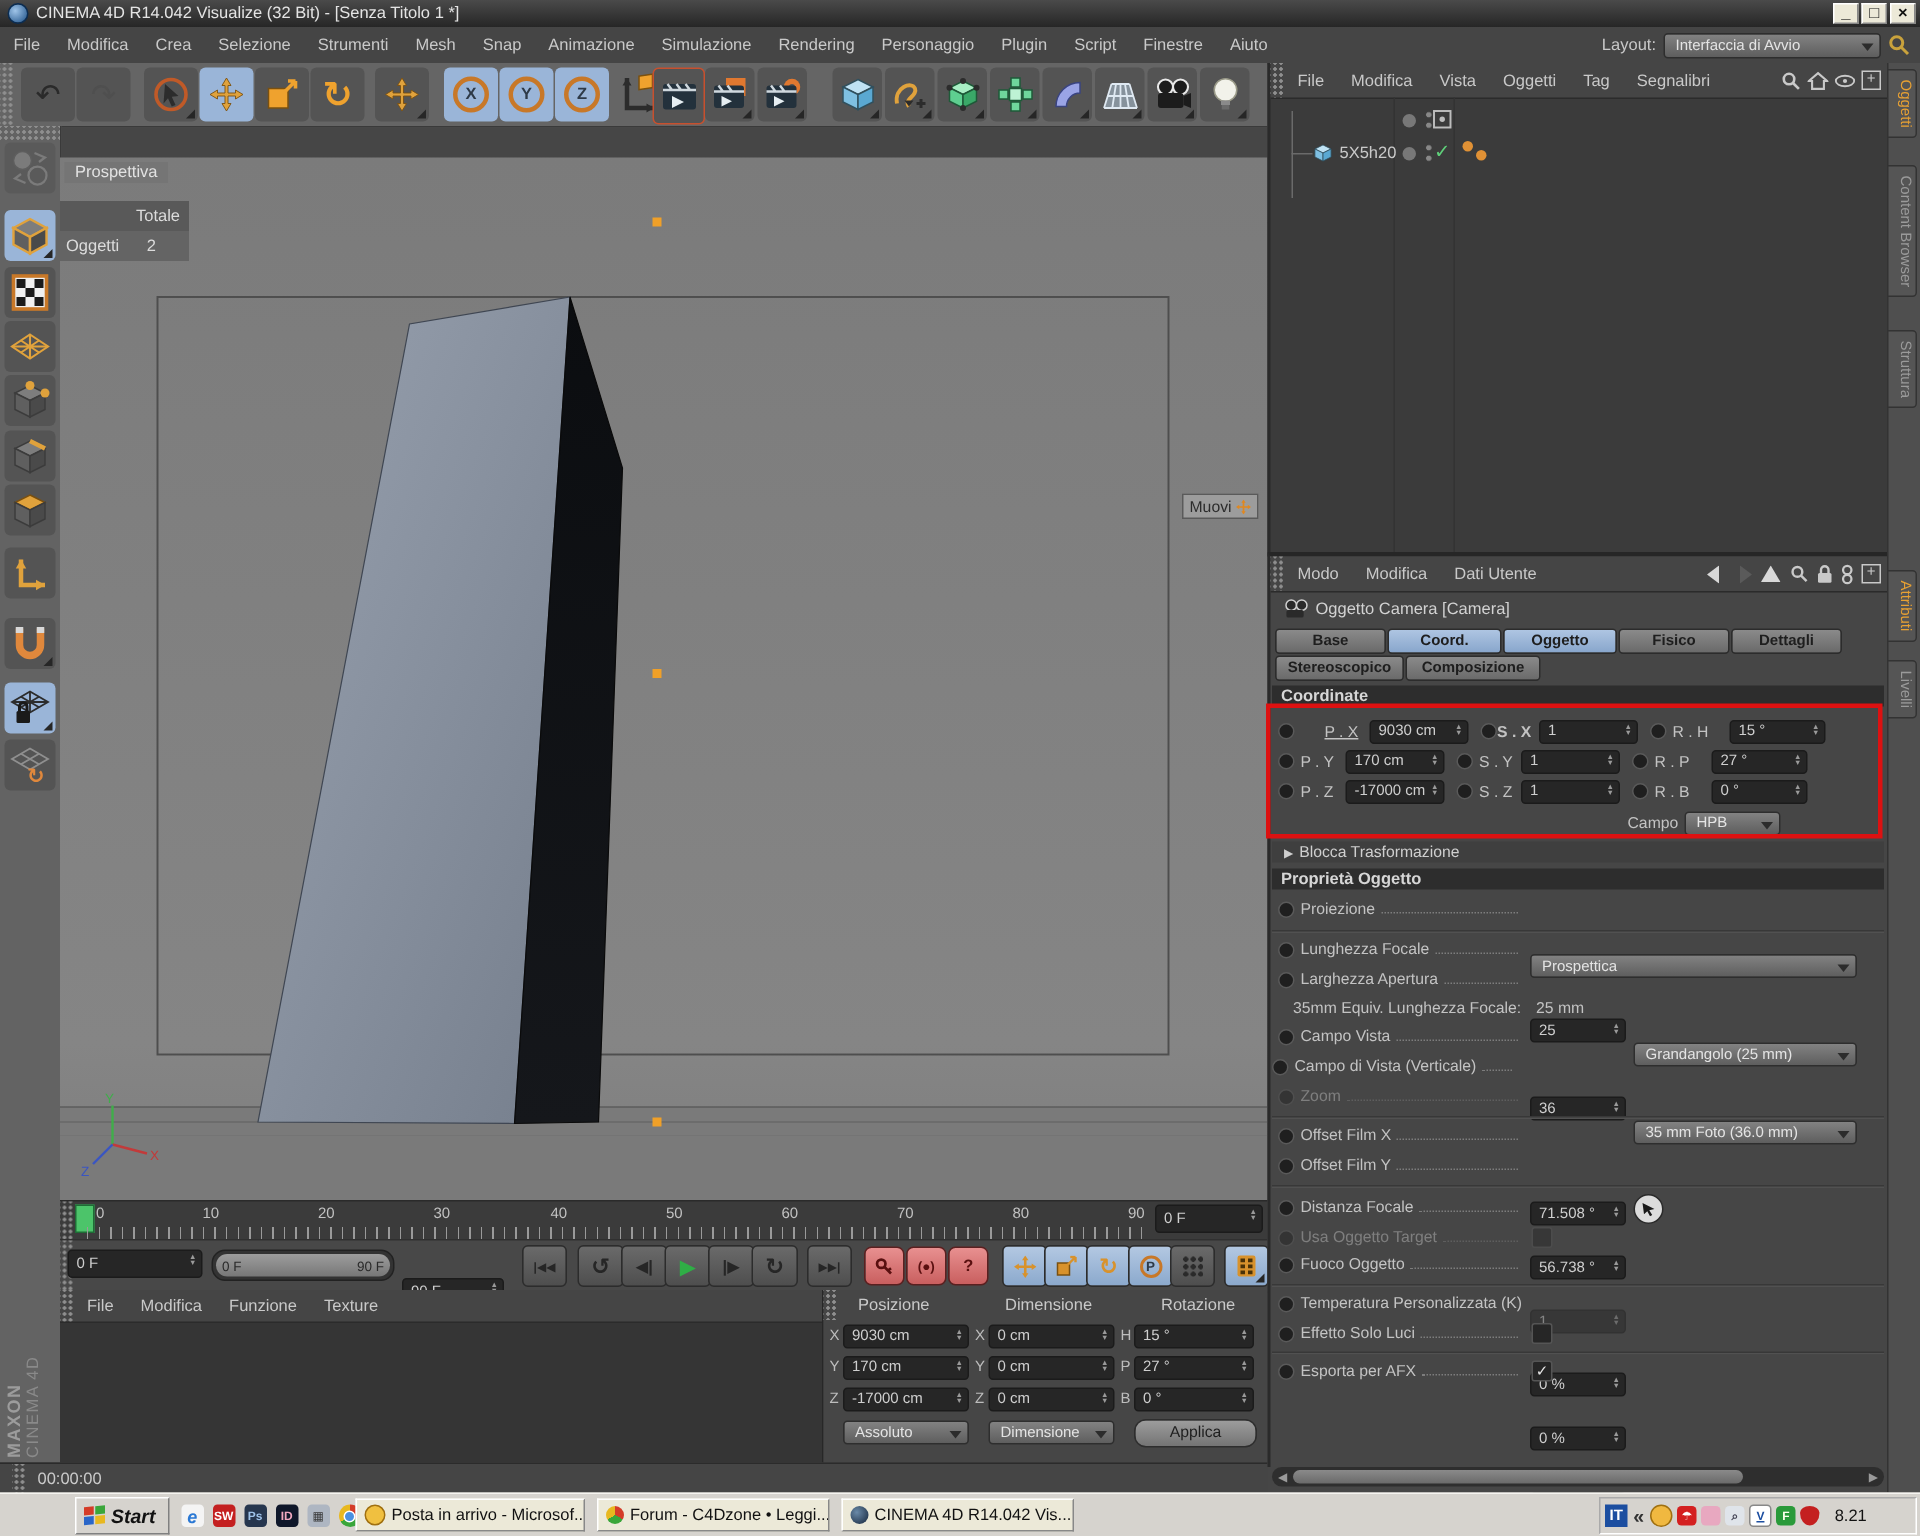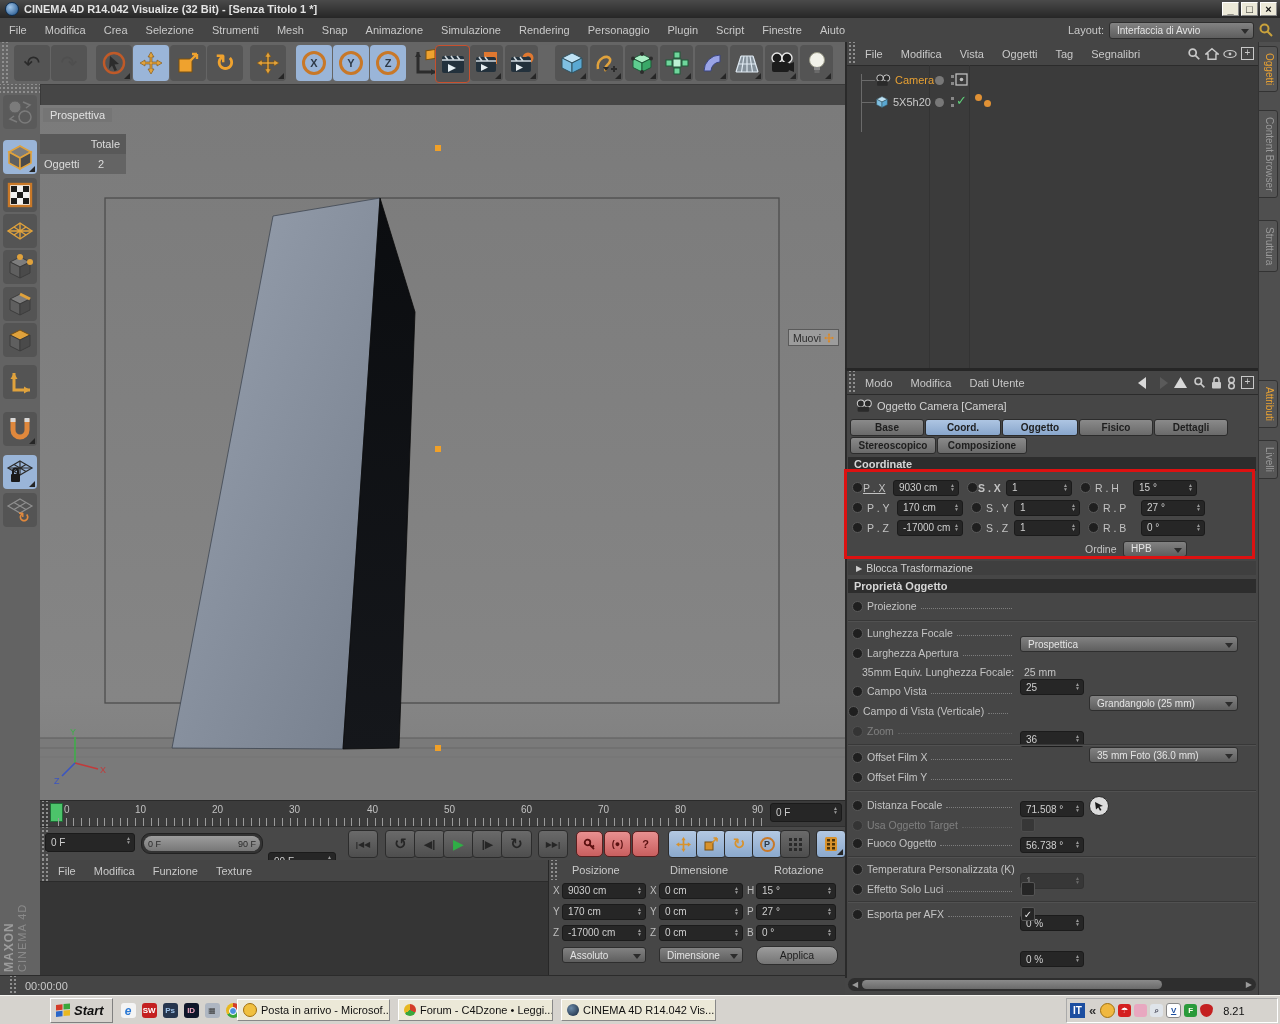--- a/index.html
+++ b/index.html
@@ -45,21 +45,21 @@
          display:flex;align-items:center;font-size:11px;color:#111;padding:0 5px;box-sizing:border-box;white-space:nowrap;overflow:hidden;}
   svg{display:block;}
 </style>
 </head>
 <body>
 
 <div id="app">
 
   <div class="abs flex" style="left:0;top:0;width:1280px;height:18px;background:linear-gradient(#4a4a4a,#262626);border-bottom:1px solid #141414;">
     <div style="width:12px;height:12px;margin:0 5px;border-radius:50%;background:radial-gradient(circle at 35% 35%,#9fc4e8,#1c4f86);border:1px solid #0c2c50;"></div>
-    <div style="font-weight:bold;color:#e4e4e4;">CINEMA 4D R14.042 Visualize (32 Bit) - [Senza Titolo 1 *]</div>
+    <div style="font-weight:normal;color:#e4e4e4;">CINEMA 4D R14.042 Visualize (32 Bit) - [Senza Titolo 1 *]</div>
     <div style="flex:1"></div>
     <div class="flex" style="gap:2px;margin-right:3px;">
       <div class="xpbtn" style="width:17px;height:14px;justify-content:center;font-weight:bold;">_</div>
       <div class="xpbtn" style="width:17px;height:14px;justify-content:center;font-weight:bold;">□</div>
       <div class="xpbtn" style="width:17px;height:14px;justify-content:center;font-weight:bold;">×</div>
     </div>
   </div>
 
   <div class="abs flex" style="left:0;top:18px;width:1280px;height:24px;background:#454545;border-bottom:1px solid #2a2a2a;">
     <span class="mi">File</span>
@@ -637,30 +637,20 @@
           <ellipse cx="8" cy="5" rx="7" ry="4" fill="none" stroke="#c9c9c9" stroke-width="1.4"></ellipse>
           <circle cx="8" cy="5" r="1.6" fill="#c9c9c9"></circle>
         </svg>
       <span style="width:11px;height:11px;border:1.5px solid #c9c9c9;color:#c9c9c9;font-size:10px;line-height:10px;text-align:center;margin-right:6px;">+</span>
     </div>
 
     <div class="abs" style="left:82px;top:23px;width:1px;height:303px;background:#333;"></div>
     <div class="abs" style="left:122px;top:23px;width:1px;height:303px;background:#333;"></div>
     <div class="abs" style="left:14px;top:32px;width:1px;height:58px;background:#6a6a6a;"></div>
 
-    <div class="abs flex" style="left:0;top:28px;width:413px;height:20px;">
-      <div style="width:14px;margin-left:14px;height:1px;background:#6a6a6a;"></div>
-      <svg class="omicon" width="16" height="13" viewBox="0 0 26 22">
-          <circle cx="8" cy="7" r="5.5" fill="#2a2a2a" stroke="#cfcfcf" stroke-width="1.6"></circle>
-          <circle cx="19" cy="7" r="5.5" fill="#2a2a2a" stroke="#cfcfcf" stroke-width="1.6"></circle>
-          <rect x="3" y="12" width="18" height="8" rx="2" fill="#2a2a2a"></rect>
-        </svg>
-      <span style="color:#e8a133;">Camera</span>
-      <div style="flex:1"></div>
-    </div>
     <div class="abs" style="left:88px;top:34px;width:9px;height:9px;border-radius:50%;background:#787878;"></div>
     <div class="abs" style="left:103px;top:31px;width:5px;height:14px;background-image:radial-gradient(circle,#888 1.6px,transparent 2px);background-size:5px 7px;"></div>
     <svg class="abs" style="left:108px;top:31px;" width="13" height="13" viewBox="0 0 13 13">
         <rect x="1" y="1" width="11" height="11" fill="none" stroke="#bdbdbd" stroke-width="1.3"></rect>
         <circle cx="6.5" cy="6.5" r="1.8" fill="#bdbdbd"></circle>
       </svg>
 
     <div class="abs flex" style="left:0;top:50px;width:413px;height:20px;">
       <div style="width:14px;margin-left:14px;height:1px;background:#6a6a6a;"></div>
       <svg class="omicon" width="14" height="14" viewBox="0 0 26 26">
@@ -737,21 +727,21 @@
       <span>Stereoscopico</span>
     </div>
   <div class="tab" style="left:937px;top:437px;width:88px;">
       <span>Composizione</span>
     </div>
 
   <div class="sect" style="top:457px;"><span>Coordinate</span></div>
 
   <div class="abs flex" style="left:852px;top:479px;height:17px;">
     <span class="radio"></span>
-    <span class="proplabel" style="margin-left:0;width:26px;text-decoration:underline;">P . X</span>
+    <span class="proplabel" style="margin-left:20px;width:26px;text-decoration:underline;">P . X</span>
     <div class="field" style="width:66px;margin-left:4px;">
         <span>9030 cm</span>
         <span class="stepper">▲<br>▼</span>
       </div>
     <span class="radio" style="margin-left:8px;"></span>
     <span class="proplabel" style="margin-left:0;width:26px;font-weight:bold;">S . X</span>
     <div class="field" style="width:66px;margin-left:2px;">
         <span>1</span>
         <span class="stepper">▲<br>▼</span>
       </div>
@@ -798,21 +788,21 @@
         <span class="stepper">▲<br>▼</span>
       </div>
     <span class="radio" style="margin-left:8px;"></span>
     <span class="proplabel" style="margin-left:4px;width:28px;">R . B</span>
     <div class="field" style="width:64px;margin-left:10px;">
         <span>0 °</span>
         <span class="stepper">▲<br>▼</span>
       </div>
   </div>
   <div class="abs flex" style="left:1085px;top:540px;height:17px;">
-    <span class="proplabel" style="width:32px;">Ordine</span>
+    <span class="proplabel" style="width:32px;">Campo</span>
     <div class="dd" style="width:64px;margin-left:6px;">
         <span>HPB</span>
       </div>
   </div>
 
   <div class="abs" style="left:844px;top:469px;width:411px;height:90px;border:3px solid #dd1111;box-sizing:border-box;z-index:40;"></div>
 
   <div class="abs flex" style="left:848px;top:561px;width:408px;height:14px;background:#3f3f3f;">
     <span style="color:#cfcfcf;font-size:8px;margin:0 4px 0 8px;">▶</span>
     <span style="color:#cfcfcf;font-size:10.5px;">Blocca Trasformazione</span>

